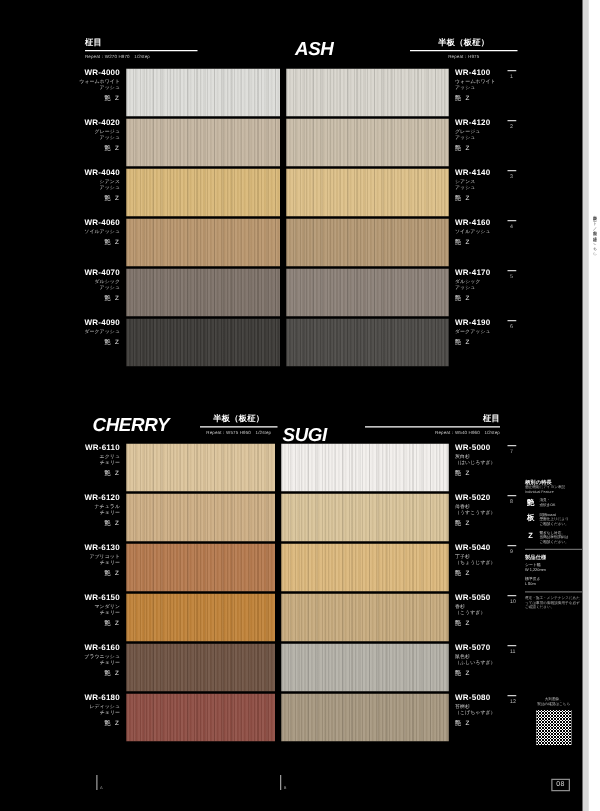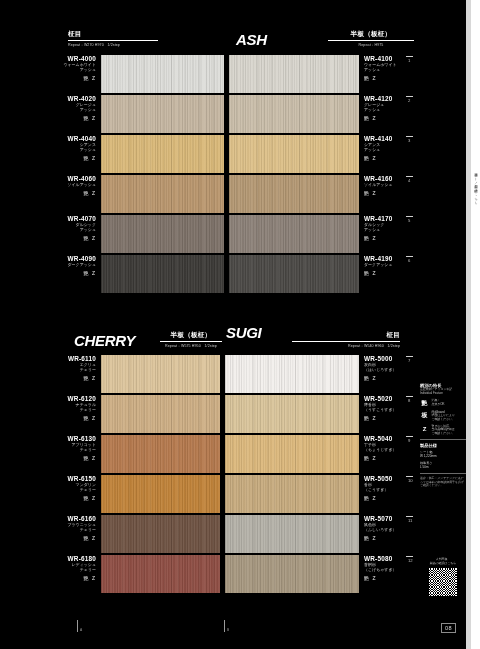--- a/index.html
+++ b/index.html
@@ -251,21 +251,21 @@
     <div class="code">WR-4190</div>
     <div class="jp">ダークアッシュ</div>
     <div class="icons">艶 Z</div>
   </div>
   <div class="numrule" style="left:406px; top:256px;"></div>
   <div class="num" style="left:408px; top:258px;">6</div>
 
   <div class="sec-head" style="left:74px; top:332px;">
     <div class="brand">CHERRY</div>
   </div>
-  <div class="sec-head" style="left:226px; top:324px;">
+  <div class="sec-head" style="left:226px; top:340px;">
     <div class="brand">SUGI</div>
   </div>
   <div class="sec-head" style="left:160px; top:331px; width:62px; text-align:center;">
     <div class="grain-title">半板（板柾）</div>
     <div class="grain-rule"></div>
     <div class="repeat">Repeat：W575 H950　1/2step</div>
   </div>
   <div class="sec-head" style="left:292px; top:331px; width:108px; text-align:right;">
     <div class="grain-title">柾目</div>
     <div class="grain-rule"></div>

